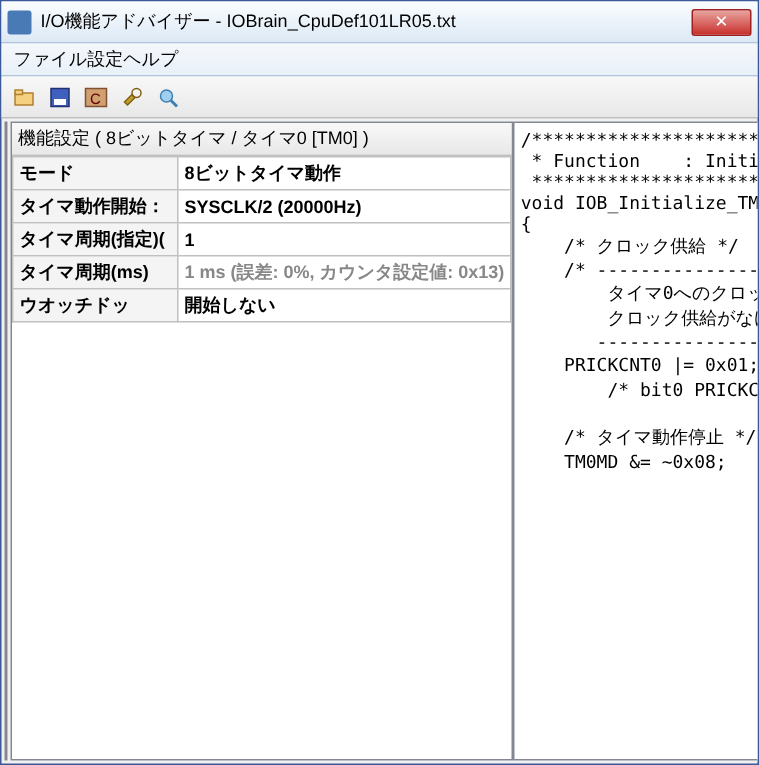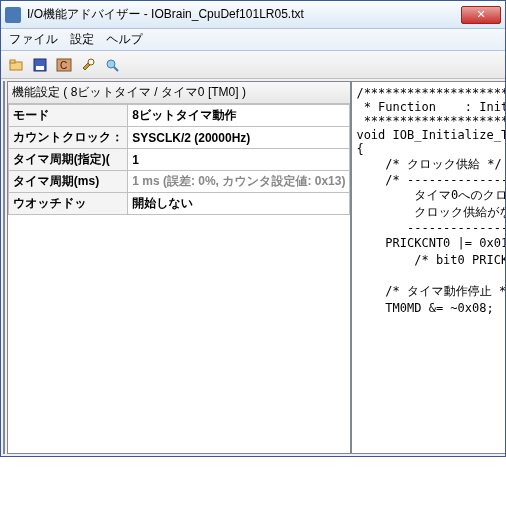--- a/index.html
+++ b/index.html
@@ -1,22 +1,22 @@
 <!DOCTYPE html>
 <html><head>
 <meta charset="utf-8">
 <style>
 * { box-sizing: border-box; margin: 0; padding: 0; }
 body { font-family: "MS PGothic", "Meiryo", sans-serif; font-size: 12px; background: #fff; }
-.window { width: 506px; height: 457px; border: 1px solid #3b5998; background: #f0f0f0; display: flex; flex-direction: column; }
+.window { width: 506px; height: 510px; border: 1px solid #3b5998; background: #f0f0f0; display: flex; flex-direction: column; }
 .titlebar { height: 28px; background: linear-gradient(#fafdff, #dce9f5); display: flex; align-items: center; padding: 0 4px; border-bottom: 1px solid #b0c4de; }
 .title-icon { width: 16px; height: 16px; background: #4a7ab5; border-radius: 2px; margin-right: 6px; }
 .title-text { flex: 1; font-size: 12px; color: #000; }
 .close-btn { width: 40px; height: 18px; background: linear-gradient(#e8a4a0, #c9302c); color: #fff; display: flex; align-items: center; justify-content: center; border-radius: 2px; border: 1px solid #a02020; font-family: Arial; font-size: 11px; cursor: pointer; }
-.menubar { height: 22px; background: linear-gradient(#f5f8fc, #e8f0f8); border-bottom: 1px solid #b0c4de; display: flex; align-items: center; padding: 0 8px; gap: 12px; }
+.menubar { height: 22px; background: linear-gradient(#f5f8fc, #e8f0f8); border-bottom: 1px solid #b0c4de; display: flex; align-items: center; padding: 0 8px; }
 .menu-item { cursor: pointer; }
 .toolbar { height: 28px; background: linear-gradient(#f8f8f8, #e8e8e8); border-bottom: 1px solid #c0c0c0; display: flex; align-items: center; padding: 0 6px; gap: 6px; }
 .tb-icon { width: 18px; height: 18px; cursor: pointer; display: inline-flex; align-items: center; justify-content: center; }
 .content { flex: 1; display: flex; overflow: hidden; }
 .tree-panel { width: 128px; background: #fff; border: 1px solid #828790; margin: 2px 0 2px 2px; overflow: hidden; display: flex; flex-direction: column; }
 .tree-body { flex: 1; overflow: hidden; }
 .tree ul { list-style: none; }
 .tree li { white-space: nowrap; line-height: 16px; padding-left: 2px; }
 .tree .nested { padding-left: 14px; }
 .tree .toggle { display: inline-block; width: 11px; height: 11px; border: 1px solid #888; background: #fff; text-align: center; line-height: 9px; font-size: 9px; margin-right: 3px; cursor: pointer; position: relative; top: -1px; }
@@ -129,21 +129,21 @@
     <div class="right-panel">
       <div class="props">
         <div class="head">機能設定  ( 8ビットタイマ / タイマ0 [TM0] )</div>
         <table>
             <tbody id="props-body">
               <tr>
                 <td>モード</td>
                 <td>8ビットタイマ動作</td>
               </tr>
               <tr>
-                <td>カウントクロック：</td>
+                <td>タイマ動作開始：</td>
                 <td>SYSCLK/2 (20000Hz)</td>
               </tr>
               <tr>
                 <td>タイマ周期(指定)(</td>
                 <td>1</td>
               </tr>
               <tr>
                 <td>タイマ周期(ms)</td>
                 <td class="gray">1 ms (誤差: 0%, カウンタ設定値: 0x13)</td>
               </tr>

